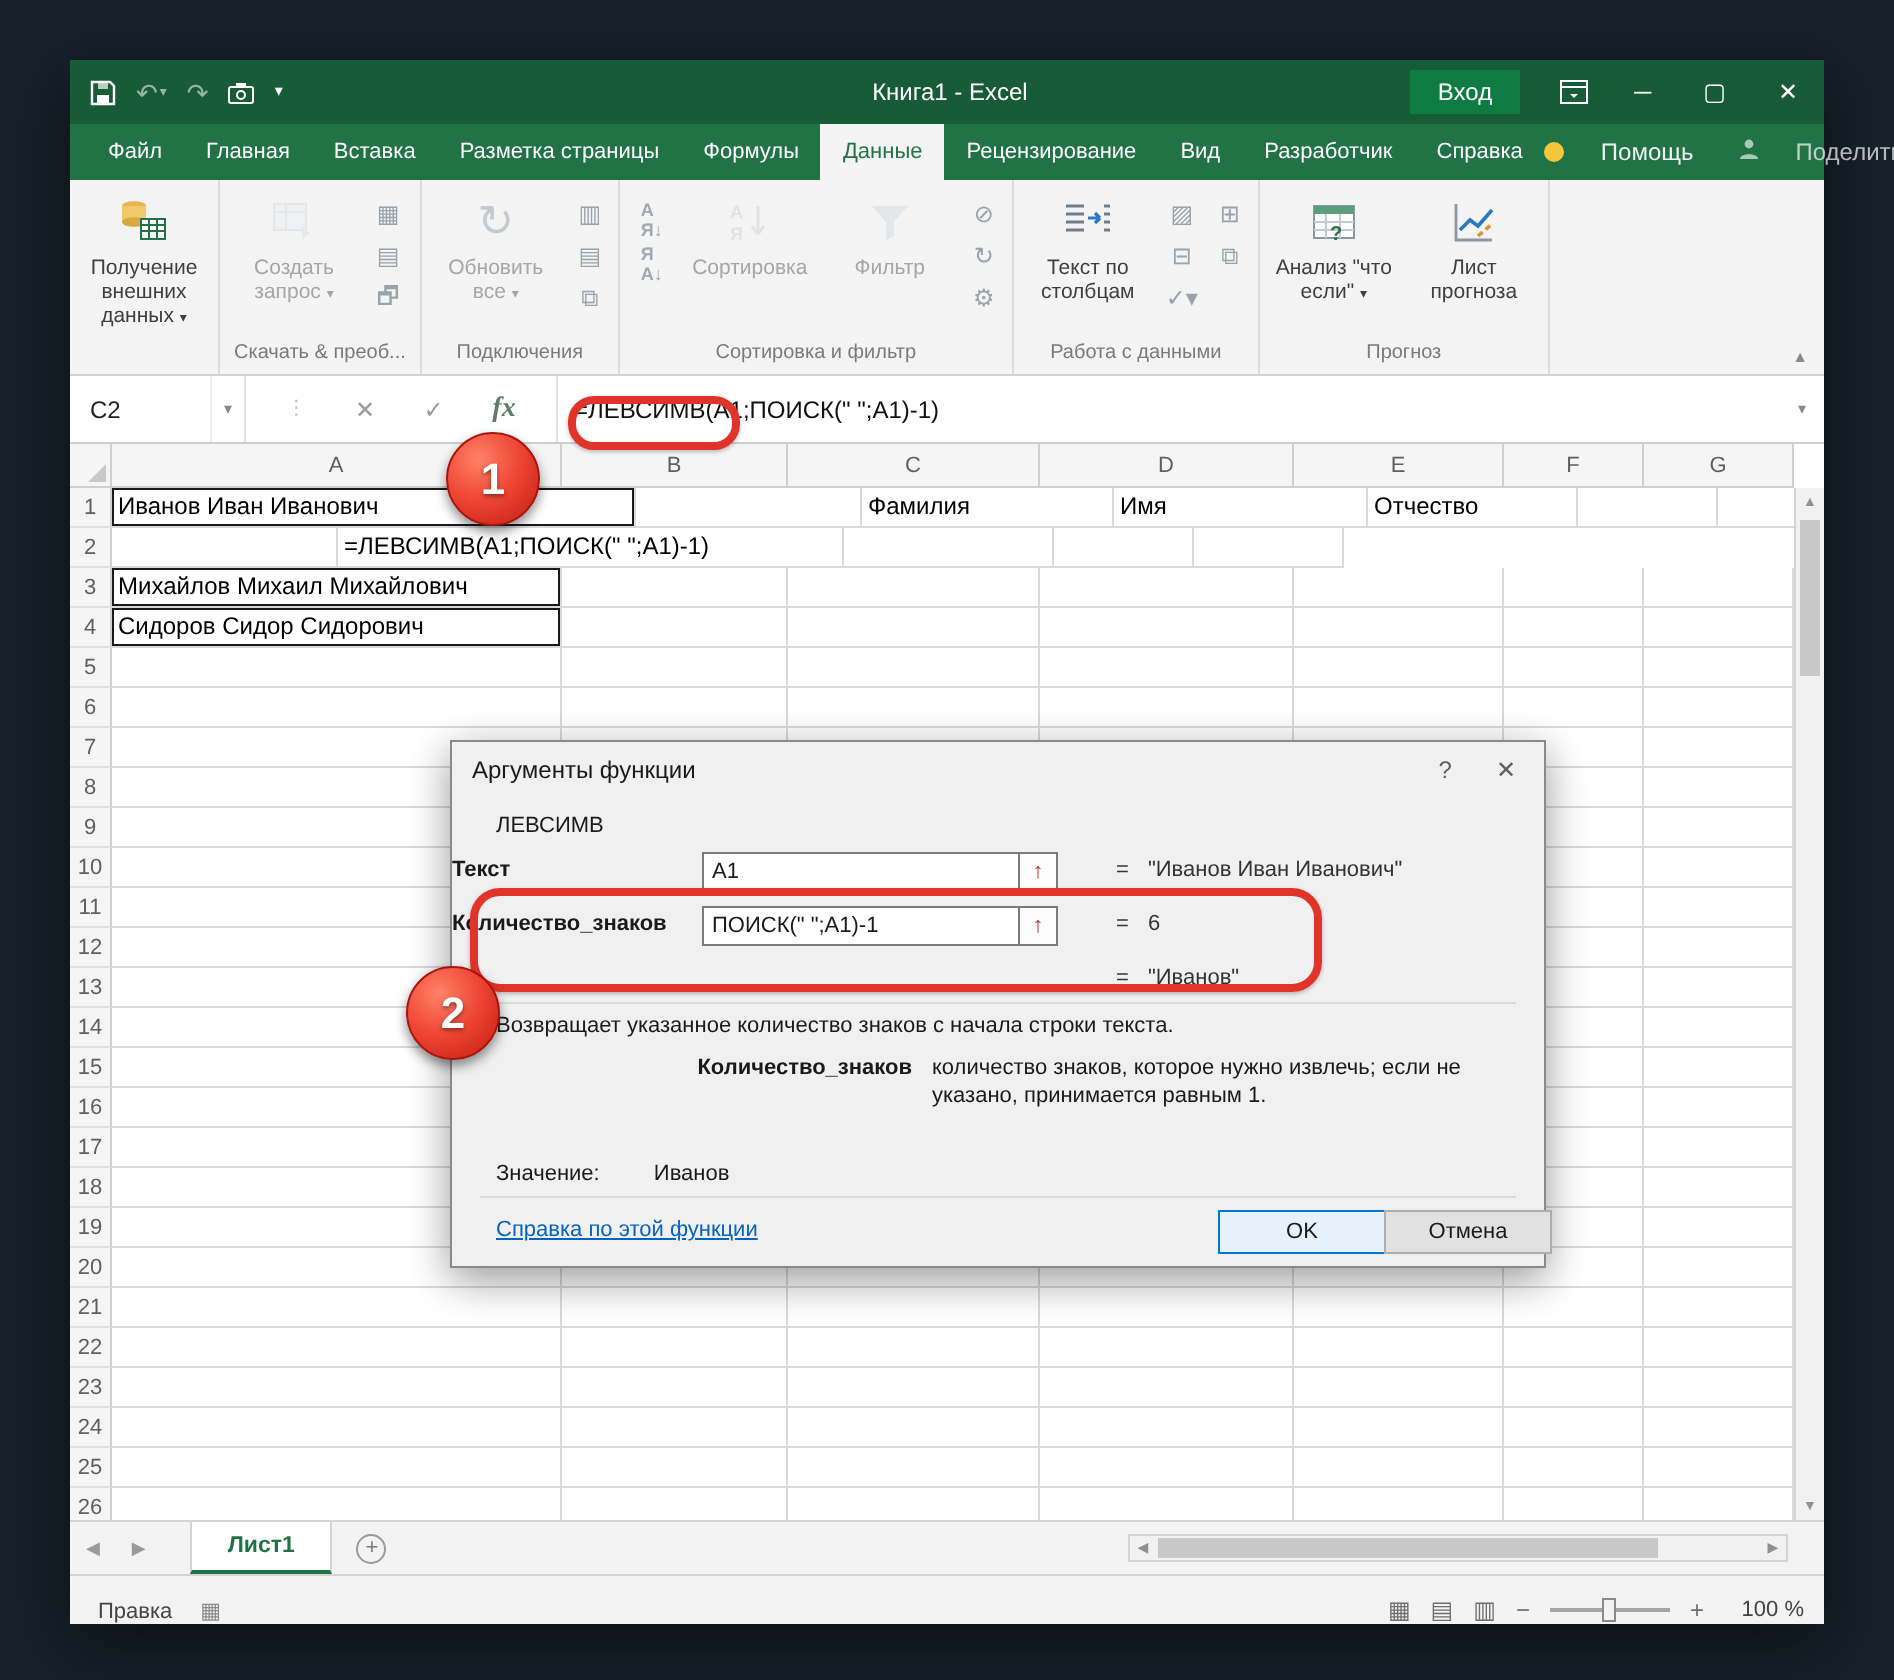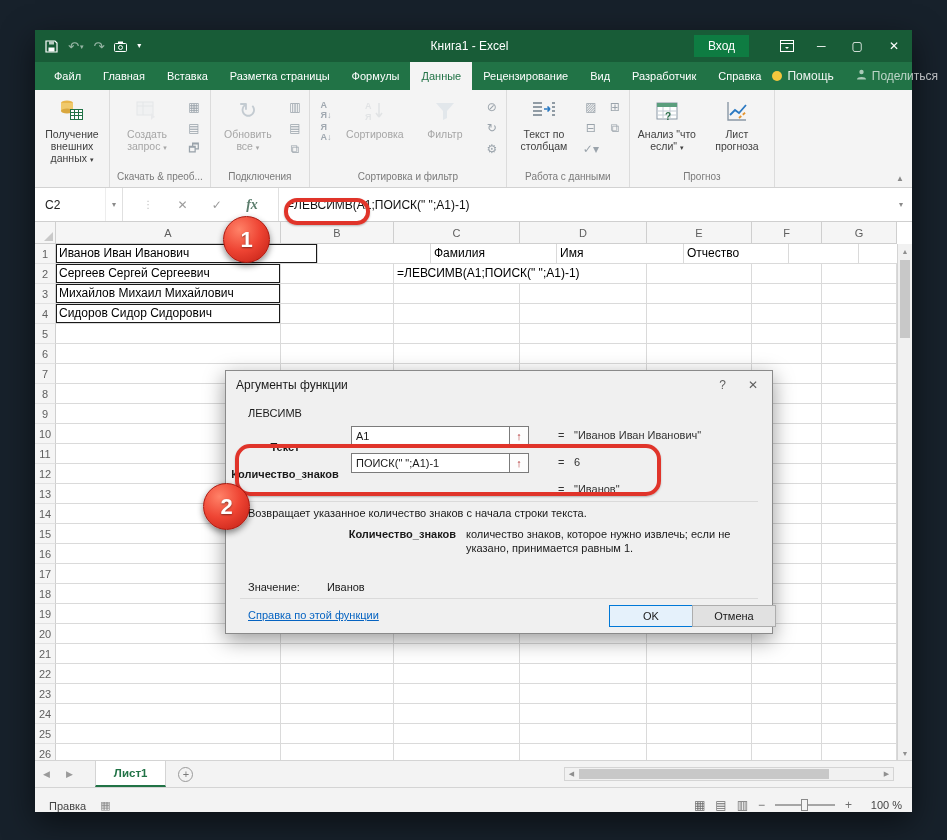--- a/index.html
+++ b/index.html
@@ -26,35 +26,35 @@
     height:32px; background:#185C37; color:#fff;
     display:flex; align-items:center; padding:0 0 0 10px; flex:0 0 auto;
   }
   .qat { display:flex; align-items:center; gap:10px; width:200px; }
   .tbtn { color:#fff; font-size:13px; line-height:1; cursor:default; display:inline-flex; align-items:center; }
   .tbtn.dim { opacity:.55; }
   .tiny { font-size:7px; margin-left:1px; }
   .title { flex:1; text-align:center; font-size:12px; color:#fff; }
   .titlebar-right { display:flex; align-items:center; gap:0; height:100%; }
   .signin {
-    background:#0E7C42; padding:4px 14px; font-size:12px; margin-right:21px;
+    background:#0E7C42; padding:4px 14px; font-size:12px; margin-right:10px;
   }
   .winctl { padding:0 13px; height:100%; display:inline-flex; align-items:center; font-size:12px; }
   .rdo { padding:0 10px; }
 
   
   .tabsrow {
     height:28px; background:#217346; display:flex; align-items:flex-end;
     color:#fff; flex:0 0 auto;
   }
   #ribbonTabs { display:flex; height:100%; align-items:stretch; padding-left:8px; }
   .rtab { padding:0 11px; display:flex; align-items:center; font-size:11px; white-space:nowrap; }
   .rtab.active { background:#f4f4f4; color:#217346; }
   .tabs-right { margin-left:auto; display:flex; align-items:center; gap:22px; padding-right:16px; height:100%; font-size:12px; color:rgba(255,255,255,.92); }
-  .tr-item { display:flex; align-items:center; gap:5px; }
+  .tr-item { display:flex; align-items:center; gap:18px; }
   .bulb { width:10px; height:10px; border-radius:50%; background:#f5c73d; display:inline-block; }
 
   
   .ribbon {
     height:98px; background:#f4f4f4; border-bottom:1px solid #d2d2d2;
     display:flex; align-items:stretch; flex:0 0 auto; position:relative;
   }
   .rgroup { display:flex; flex-direction:column; border-right:1px solid #dcdcdc; padding:2px 3px 0 3px; }
   .gbody { flex:1; display:flex; align-items:flex-start; gap:2px; padding-top:2px; }
   .glabel { height:16px; font-size:10px; color:#7a7a7a; text-align:center; white-space:nowrap; padding:0 4px; }
@@ -124,21 +124,21 @@
   
   .dialog {
     position:absolute; left:225px; top:370px; width:548px; height:264px;
     background:#f0f0f0; border:1px solid #8a8a8a;
     box-shadow:0 6px 20px rgba(0,0,0,.4);
     font-size:11px; color:#1a1a1a; z-index:20;
   }
   .dlg-title { height:28px; display:flex; align-items:center; padding:0 10px; font-size:12px; }
   .dlg-ctl { margin-left:auto; display:flex; gap:22px; color:#5f5f5f; font-size:12px; padding-right:4px; }
   .dlg-fn { position:absolute; left:22px; top:36px; font-size:11px; }
-  .flabel { position:absolute; left:0; width:118px; text-align:center; font-weight:bold;margin-top:12px; }
+  .flabel { position:absolute; left:0; width:118px; text-align:left; font-weight:bold; }
   .frow { position:absolute; left:0; right:0; height:22px; }
   .finput { position:absolute; left:125px; top:-3px; width:178px; height:20px; background:#fff; border:1px solid #7b7b7b; display:flex; align-items:center; }
   .finput .val { flex:1; padding:0 4px; overflow:hidden; white-space:nowrap; }
   .finput .fold { width:19px; height:100%; border-left:1px solid #7b7b7b; background:#fdfdfd; display:flex; align-items:center; justify-content:center; color:#b03030; font-size:11px; }
   .feq { position:absolute; left:332px; color:#333; }
   .fresult { position:absolute; left:348px; white-space:nowrap; color:#333; }
   .dlg-sep { position:absolute; left:14px; right:14px; height:1px; background:#dadada; }
   .dlg-desc { position:absolute; left:22px; right:16px; }
   .dlg-param { position:absolute; left:0; right:14px; line-height:1.25; }
   .dlg-param b { position:absolute; left:0; width:230px; text-align:right; }
@@ -421,21 +421,20 @@
             <div class="cell bordered" style="width: 262px;">Иванов Иван Иванович</div>
             <div class="cell" style="width: 113px;"></div>
             <div class="cell" style="width: 126px;">Фамилия</div>
             <div class="cell" style="width: 127px;">Имя</div>
             <div class="cell" style="width: 105px;">Отчество</div>
             <div class="cell" style="width: 70px;"></div>
             <div class="cell" style="width: 75px;"></div>
           </div>
           <div class="row">
             <div class="rownum">2</div>
-            <div class="cell bordered" style="width: 225px;">Сергеев Сергей Сергеевич</div>
             <div class="cell" style="width: 113px;"></div>
             <div class="cell spill" style="width: 126px;">
               <span class="sp">=ЛЕВСИМВ(A1;ПОИСК(" ";A1)-1)</span>
             </div>
             <div class="cell" style="width: 127px;"></div>
             <div class="cell" style="width: 105px;"></div>
             <div class="cell" style="width: 70px;"></div>
             <div class="cell" style="width: 75px;"></div>
           </div>
           <div class="row">

